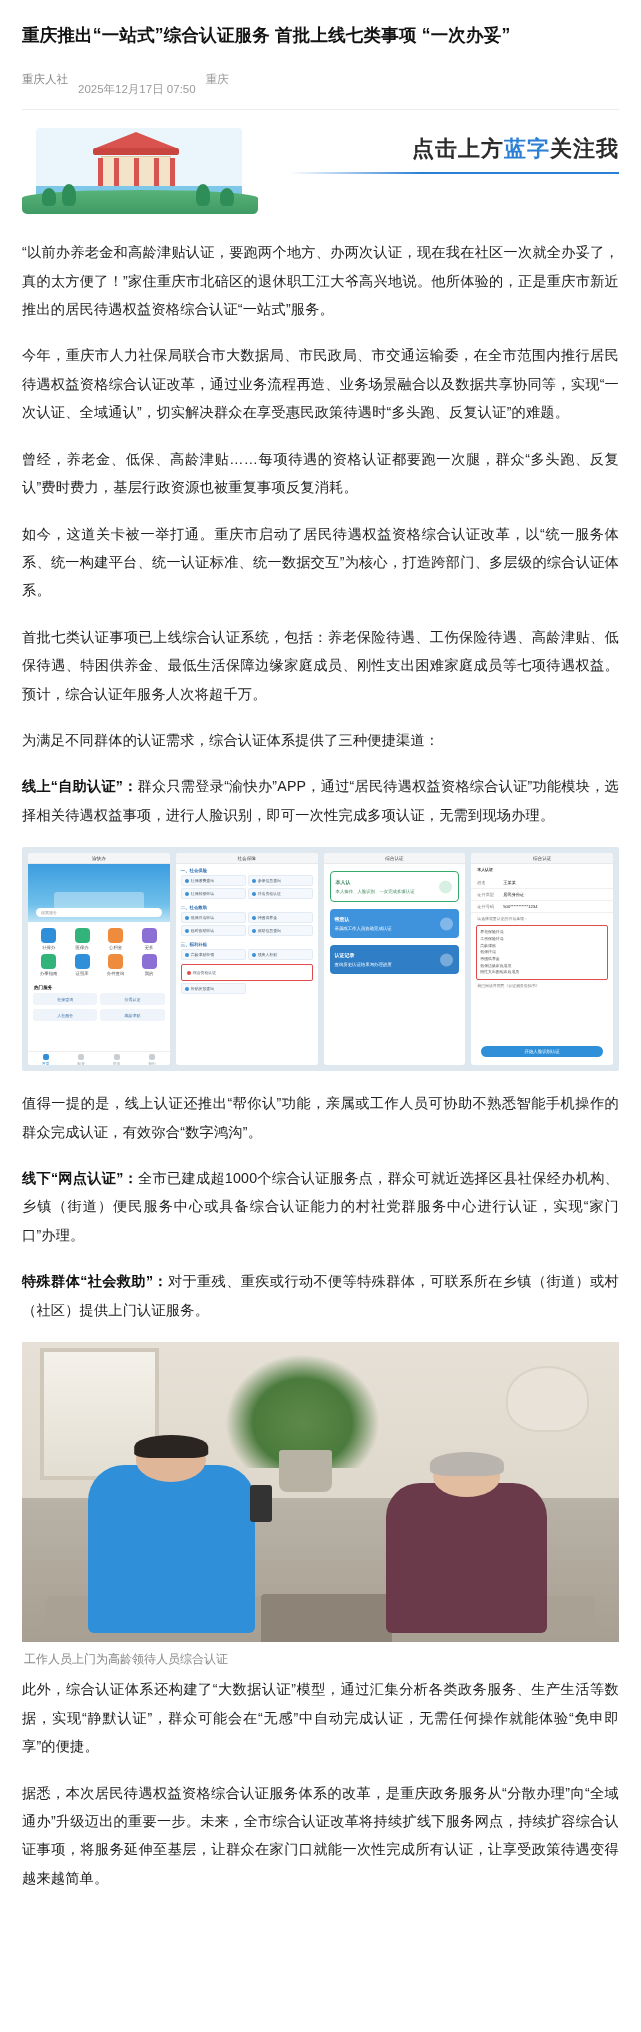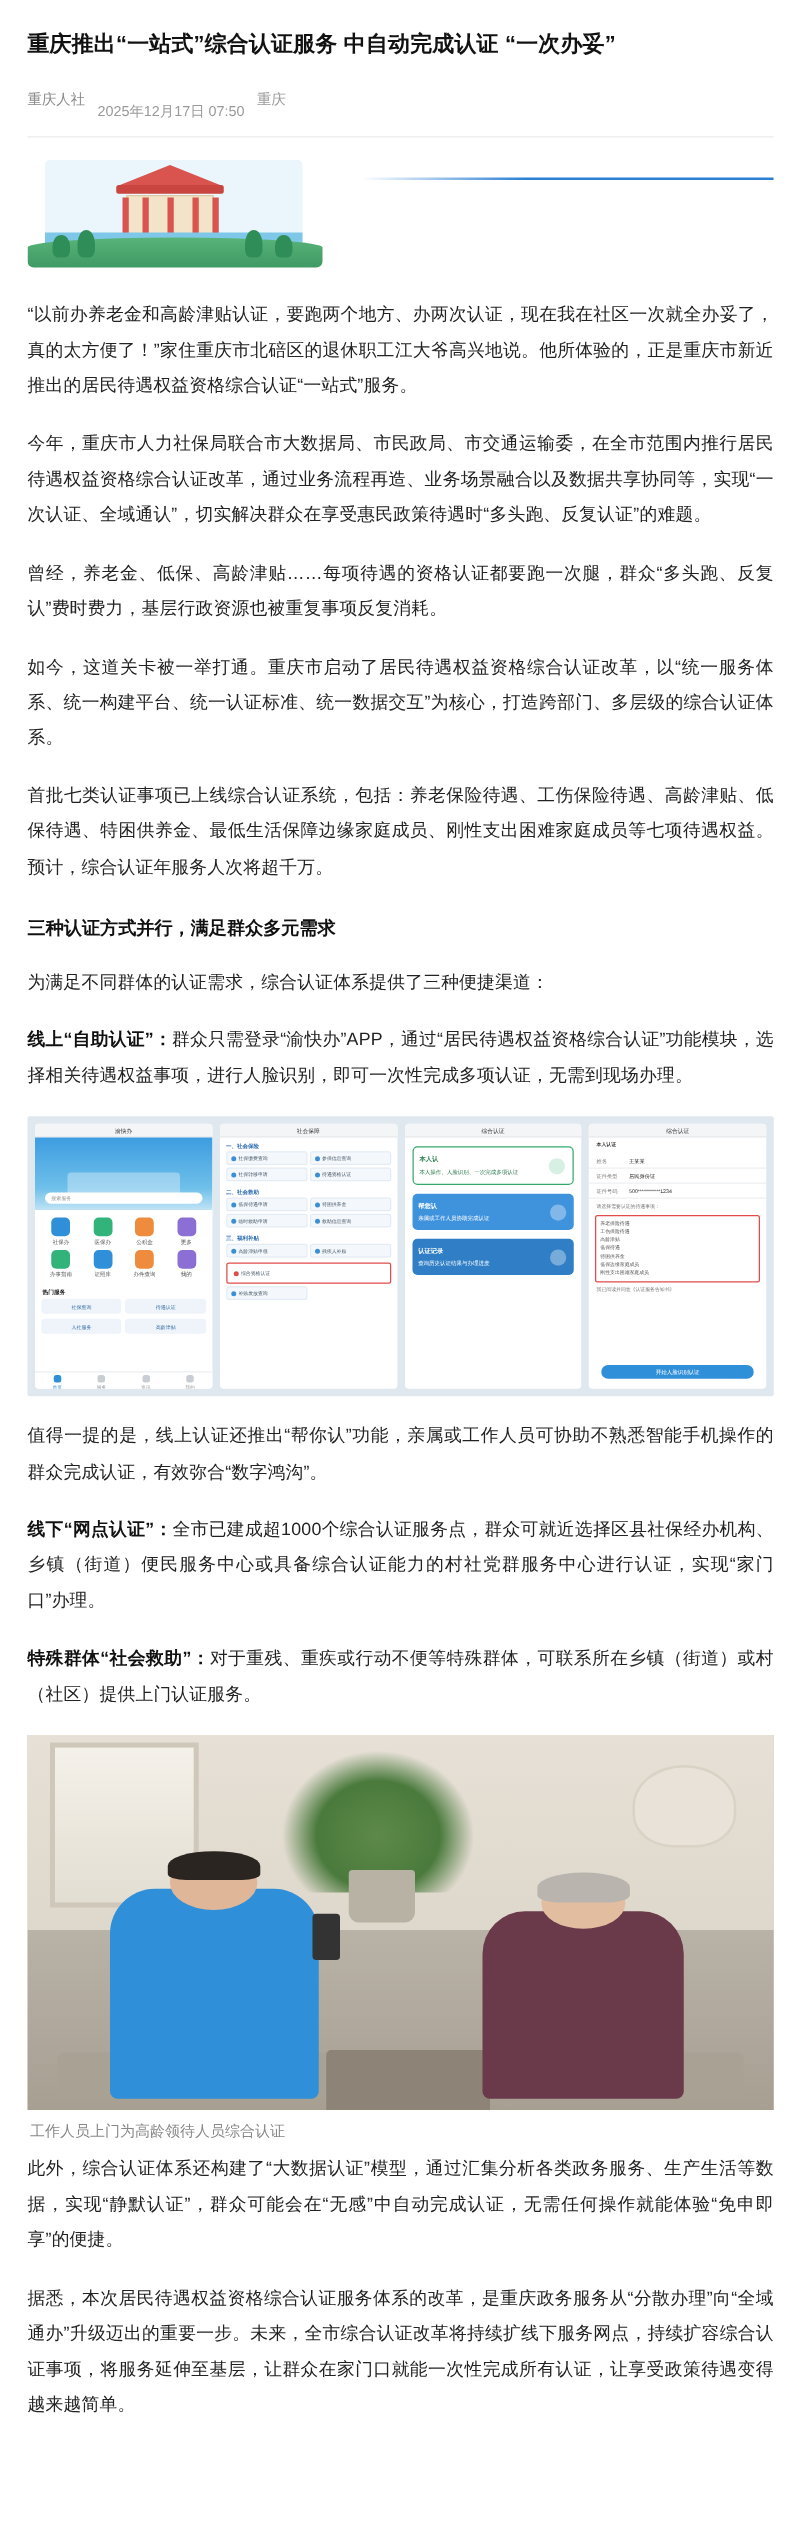--- a/index.html
+++ b/index.html
@@ -468,21 +468,21 @@
     color: #888;
     padding: 7px 2px 0 2px;
     line-height: 1.7;
   }
 </style>
 </head>
 <body>
 
 <div class="page">
 
-  <h1 class="headline">重庆推出“一站式”综合认证服务 中自动完成认证 “一次办妥”</h1>
+  <h1 class="headline">重庆推出“一站式”综合认证服务 首批上线七类事项 “一次办妥”</h1>
 
   <div class="meta-row">
     <span class="meta-source">重庆人社</span>
     <span class="meta-time">2025年12月17日 07:50</span>
     <span class="meta-loc">重庆</span>
   </div>
 
   <div class="banner">
     <div class="banner-left">
       <div class="b-sky"></div>
@@ -497,33 +497,35 @@
         <div class="b-col" style="left:90px;"></div>
       </div>
       <div class="b-water"></div>
       <div class="b-green"></div>
       <div class="b-tree" style="left:20px;"></div>
       <div class="b-tree" style="left:40px;height:22px;"></div>
       <div class="b-tree" style="right:24px;"></div>
       <div class="b-tree" style="right:48px;height:22px;"></div>
     </div>
     <div class="banner-right">
+      <div class="br-line1">
+        <span>点击上方</span><span class="br-blue">蓝字</span><span>关注我</span>
+      </div>
       <div class="br-sep"></div>
     </div>
   </div>
 
   <p class="body-text">“以前办养老金和高龄津贴认证，要跑两个地方、办两次认证，现在我在社区一次就全办妥了，真的太方便了！”家住重庆市北碚区的退休职工江大爷高兴地说。他所体验的，正是重庆市新近推出的居民待遇权益资格综合认证“一站式”服务。</p>
   <p class="body-text">今年，重庆市人力社保局联合市大数据局、市民政局、市交通运输委，在全市范围内推行居民待遇权益资格综合认证改革，通过业务流程再造、业务场景融合以及数据共享协同等，实现“一次认证、全域通认”，切实解决群众在享受惠民政策待遇时“多头跑、反复认证”的难题。</p>
 
 
   <p class="body-text">曾经，养老金、低保、高龄津贴……每项待遇的资格认证都要跑一次腿，群众“多头跑、反复认”费时费力，基层行政资源也被重复事项反复消耗。</p>
   <p class="body-text">如今，这道关卡被一举打通。重庆市启动了居民待遇权益资格综合认证改革，以“统一服务体系、统一构建平台、统一认证标准、统一数据交互”为核心，打造跨部门、多层级的综合认证体系。</p>
   <p class="body-text">首批七类认证事项已上线综合认证系统，包括：养老保险待遇、工伤保险待遇、高龄津贴、低保待遇、特困供养金、最低生活保障边缘家庭成员、刚性支出困难家庭成员等七项待遇权益。预计，综合认证年服务人次将超千万。</p>
 
-  <h2 class="sub-head">三种认证方式并行，满足群众多元需求</h2>
 
   <p class="body-text">为满足不同群体的认证需求，综合认证体系提供了三种便捷渠道：</p>
 
   <p class="body-text"><span class="lead-bold">线上“自助认证”：</span><span>群众只需登录“渝快办”APP，通过“居民待遇权益资格综合认证”功能模块，选择相关待遇权益事项，进行人脸识别，即可一次性完成多项认证，无需到现场办理。</span></p>
 
   <div class="shot-strip">
 
     <div class="phone">
       <div class="ph-title">渝快办</div>
       <div class="p1-hero">

